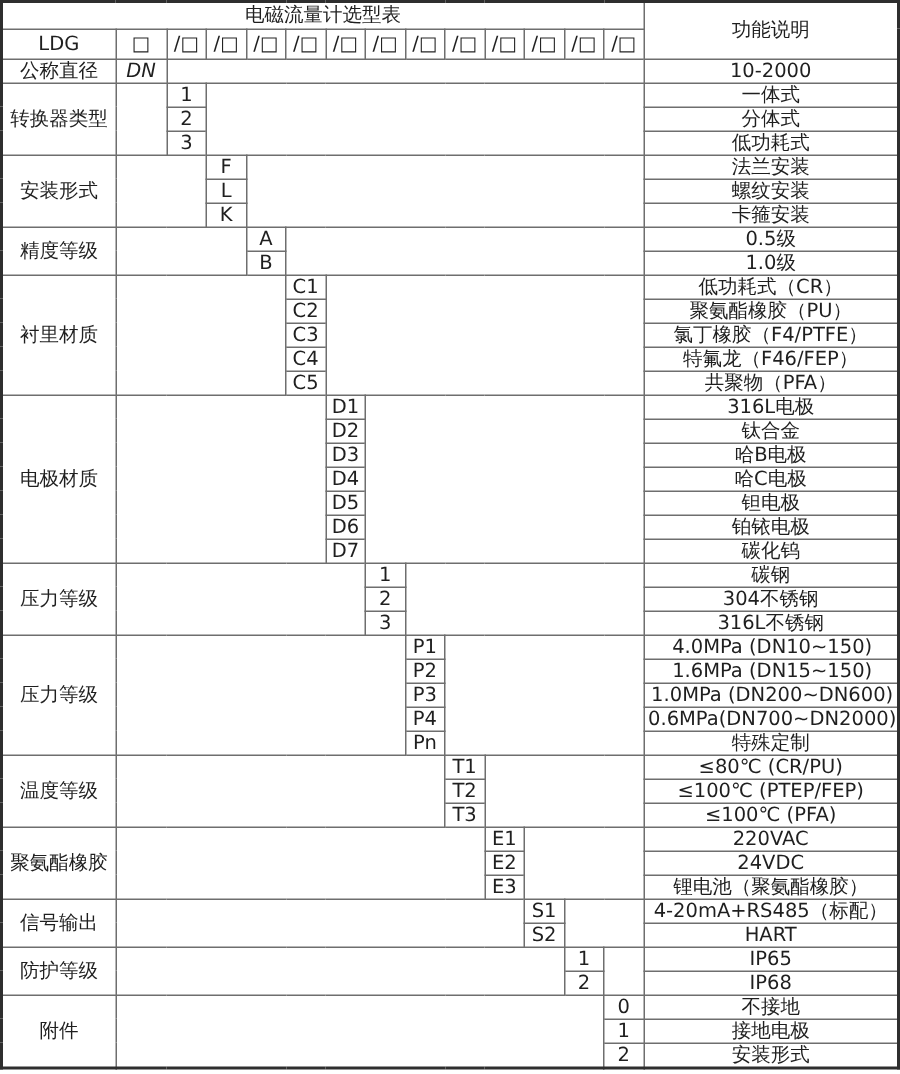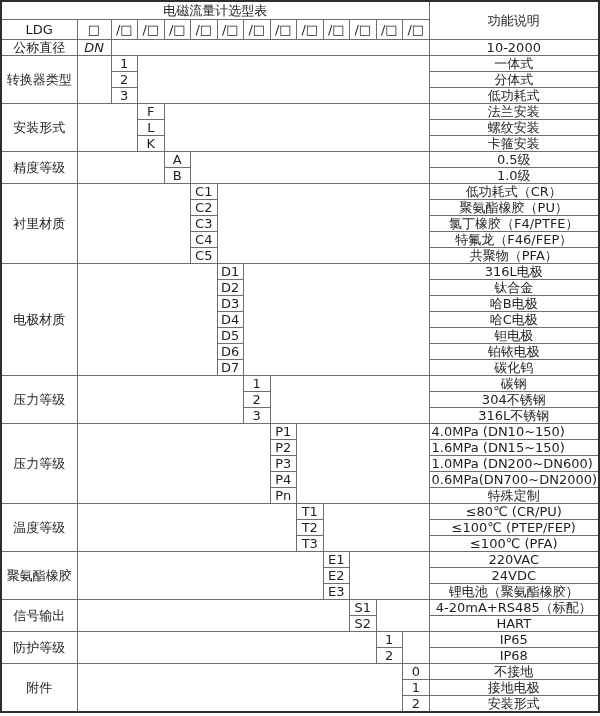--- a/index.html
+++ b/index.html
@@ -30,21 +30,21 @@
     white-space:nowrap;
     overflow:hidden;
     color:var(--ink);
   }
   tr.title-row{height:18px;}
   tr.ldg-row{height:20px;}
   tr.data-row{height:16px;}
   td.title-cell{font-size:14px;}
   td.fheader{border-left:2px solid var(--thick);font-size:14px;}
   td.fcell{border-left:2px solid var(--thick);}
-  td.fcell.left{text-align:left;padding-left:2px;margin-top:23px;}
+  td.fcell.left{text-align:center;padding-left:2px;margin-top:23px;}
   td.model-cell{text-align:left;padding-left:6px;margin-top:47px;}
   td.dn-left{text-align:left;padding-left:3px;font-style:italic;}
   td.sec-top{border-top:2px solid var(--thick);}
   td.label-cell{font-size:13px;}
   td.slot-cell,td.code-cell{font-size:13px;}
 </style>
 </head>
 <body>
 
 <table class="sel">

